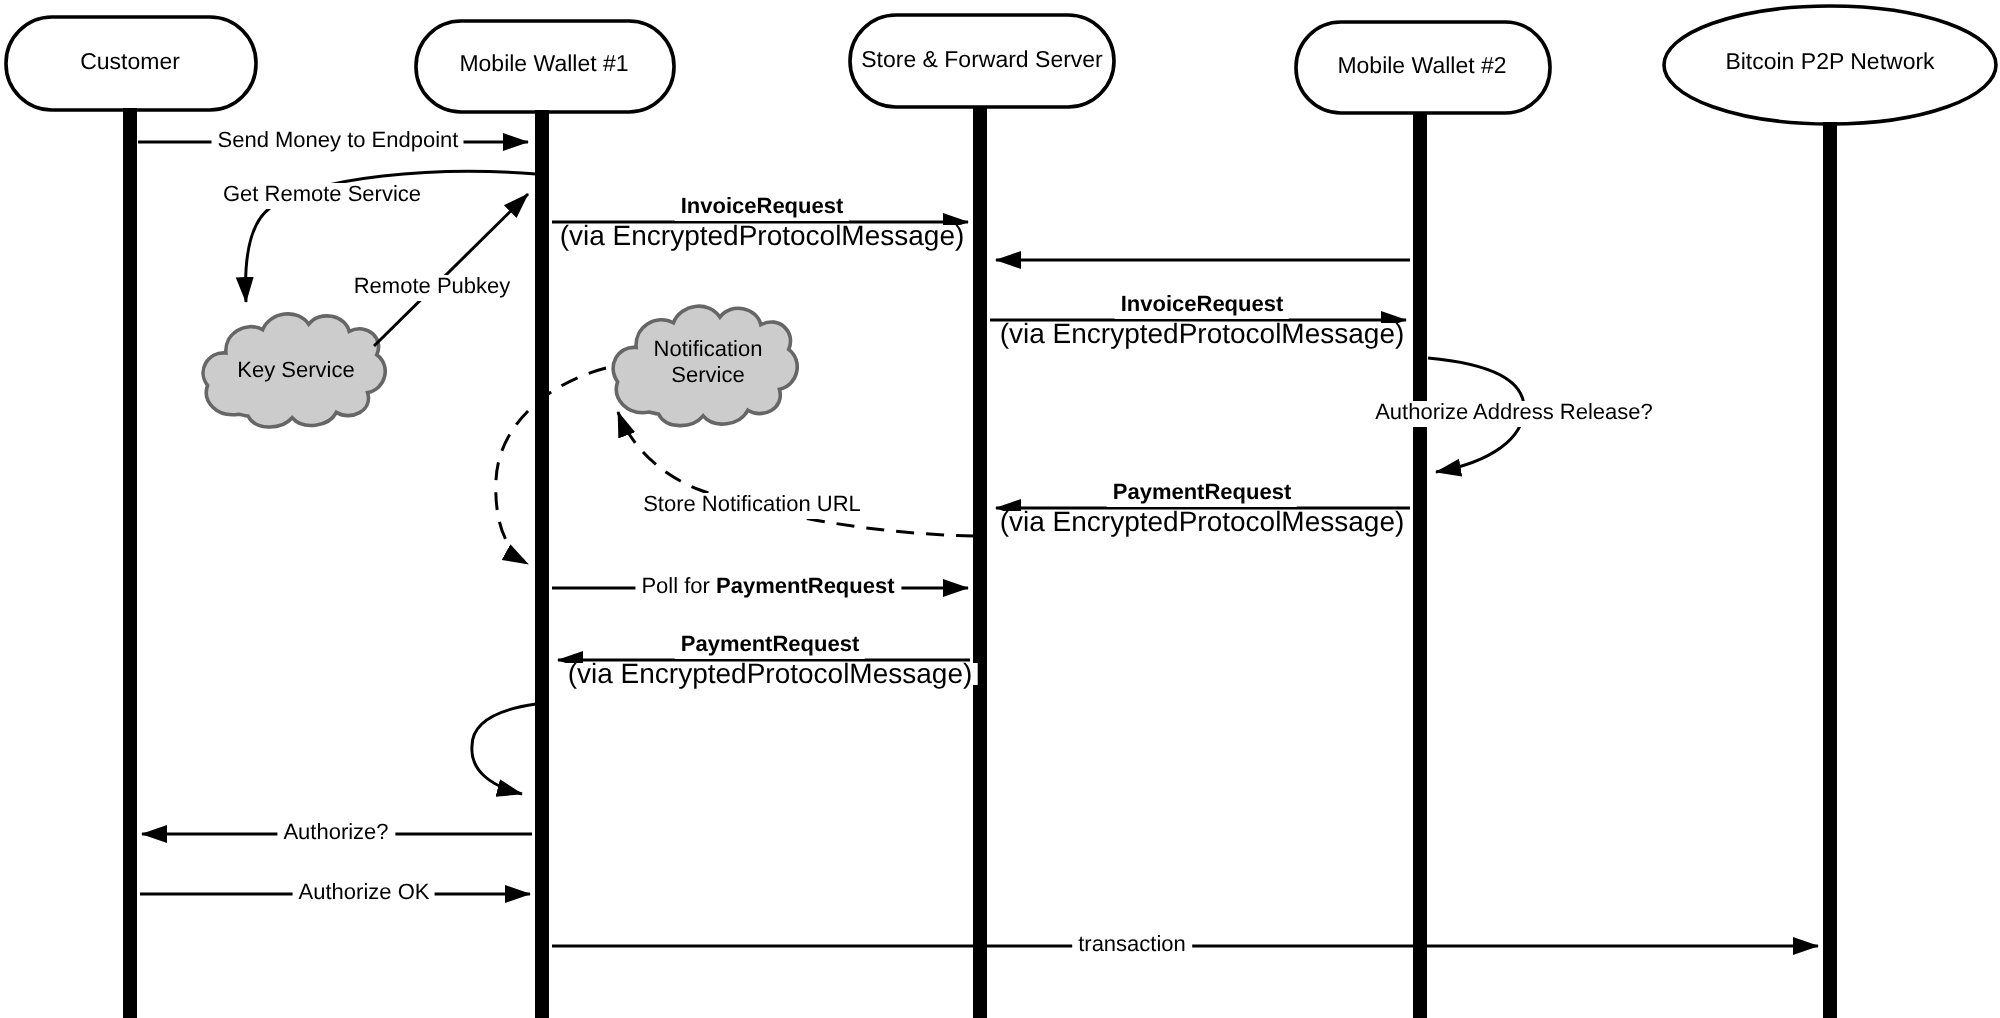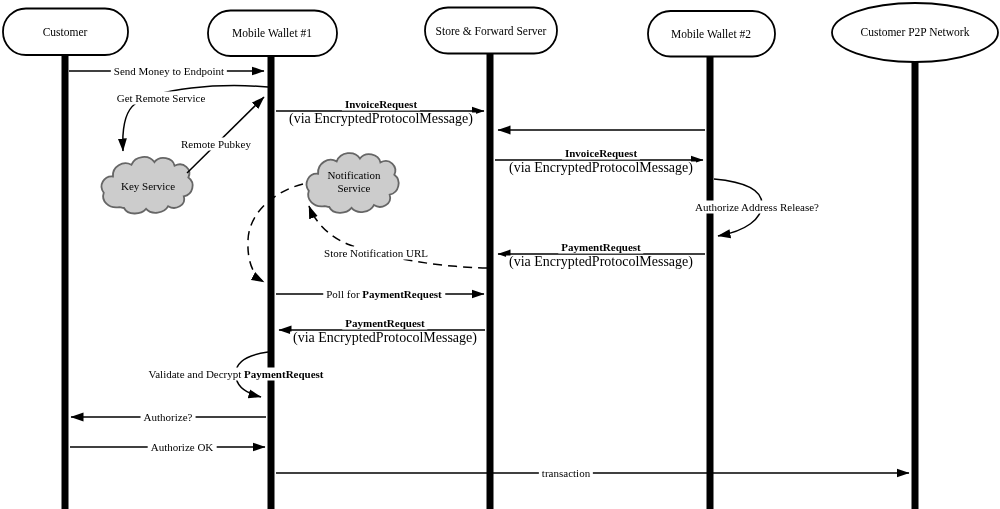--- a/index.html
+++ b/index.html
@@ -1,18 +1,18 @@
 <!DOCTYPE html>
 <html><head>
 <meta charset="utf-8">
 <style>
   html,body{margin:0;padding:0;background:#fff;}
   .stage{
     position:relative;width:1000px;height:509px;background:#fff;
-    font-family:Liberation Serif, serif;overflow:hidden;color:#000;
+    font-family:Liberation Sans, sans-serif;overflow:hidden;color:#000;
   }
   .stage svg{position:absolute;left:0;top:0;}
   .lbl{
     position:absolute;transform:translate(-50%,-50%);
     font-size:11px;line-height:13px;white-space:nowrap;text-align:center;
   }
   .onln{background:#fff;padding:0 3px;}
   .bold{font-weight:bold;}
   .note{font-size:14px;line-height:11px;}
   .actor-lbl{font-size:11.5px;}
@@ -71,21 +71,21 @@
     <g stroke="#000" stroke-width="1.5" fill="none" stroke-dasharray="9 6">
       <path d="M303,184 C272,192 249,214 248,240 C247,261 253,276 264,282" marker-end="url(#ah)"></path>
       <path d="M487,268 C438,267 385,258 350,245 C329,237 315,222 309,206" marker-end="url(#ah)"></path>
     </g>
   </svg>
 
   <div class="lbl actor-lbl" style="left:65px;top:32px">Customer</div>
   <div class="lbl actor-lbl" style="left:272px;top:33px">Mobile Wallet #1</div>
   <div class="lbl actor-lbl" style="left:491px;top:31px">Store &amp; Forward Server</div>
   <div class="lbl actor-lbl" style="left:711px;top:34px">Mobile Wallet #2</div>
-  <div class="lbl actor-lbl" style="left:915px;top:32px">Customer P2P Network</div>
+  <div class="lbl actor-lbl" style="left:915px;top:32px">Bitcoin P2P Network</div>
 
   <div class="lbl" style="left:148px;top:186px">Key Service</div>
   <div class="lbl cloud-lbl" style="left:354px;top:182px">Notification Service</div>
 
   <div class="lbl onln" style="left:169px;top:71px">Send Money to Endpoint</div>
   <div class="lbl onln" style="left:161px;top:98px">Get Remote Service</div>
   <div class="lbl onln" style="left:216px;top:144px">Remote Pubkey</div>
 
   <div class="lbl onln bold" style="left:381px;top:104px">InvoiceRequest</div>
   <div class="lbl onln note" style="left:381px;top:118px">(via EncryptedProtocolMessage)</div>
@@ -99,19 +99,18 @@
   <div class="lbl onln bold" style="left:601px;top:247px">PaymentRequest</div>
   <div class="lbl onln note" style="left:601px;top:261px">(via EncryptedProtocolMessage)</div>
 
   <div class="lbl onln" style="left:376px;top:253px">Store Notification URL</div>
 
   <div class="lbl onln" style="left:384px;top:294px"><span>Poll for </span><span class="bold">PaymentRequest</span></div>
 
   <div class="lbl onln bold" style="left:385px;top:323px">PaymentRequest</div>
   <div class="lbl onln note" style="left:385px;top:337px">(via EncryptedProtocolMessage)</div>
 
-  <div class="lbl onln" style="left:236px;top:374px"><span>Validate and Decrypt </span><span class="bold">PaymentRequest</span></div>
 
   <div class="lbl onln" style="left:168px;top:417px">Authorize?</div>
   <div class="lbl onln" style="left:182px;top:447px">Authorize OK</div>
   <div class="lbl onln" style="left:566px;top:473px">transaction</div>
 
 </div>
 
 </body></html>

